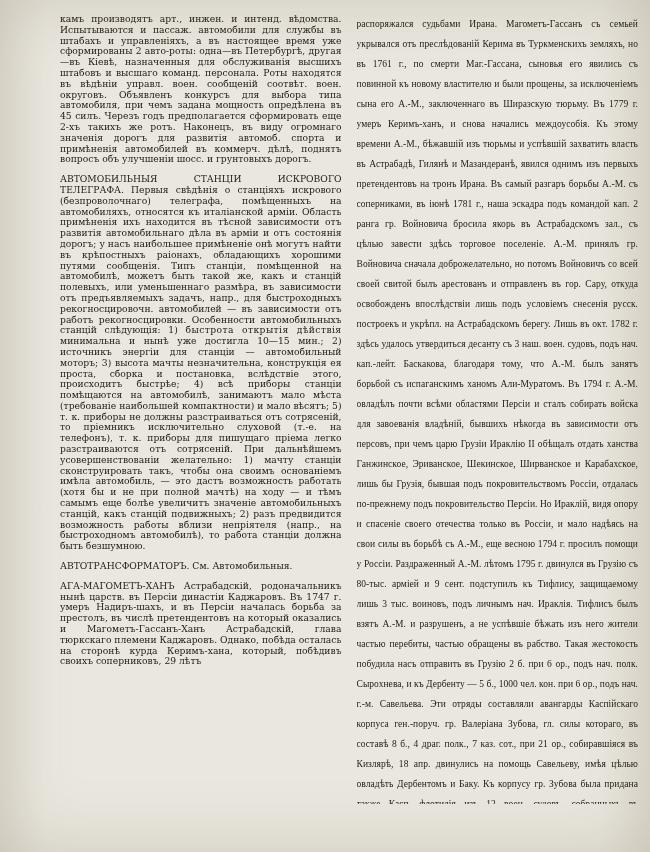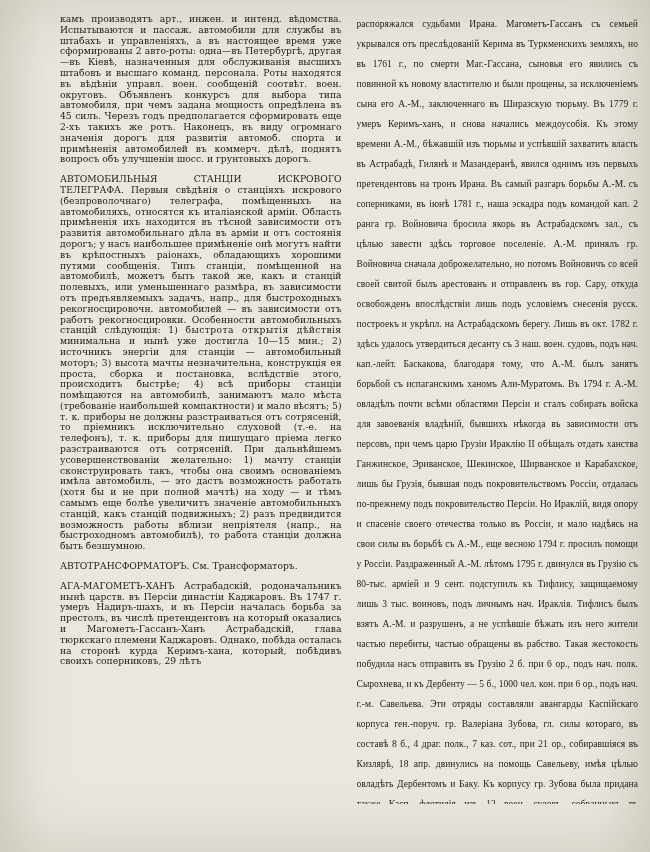--- a/index.html
+++ b/index.html
@@ -62,20 +62,20 @@
   .seg-italic { letter-spacing: 0.4px; }
 </style>
 </head>
 <body>
 
 <div class="page">
   <div class="columns">
     <div class="col col-left" id="col-left">
         <p><span>камъ производятъ арт., инжен. и интенд. вѣдомства. Испытываются и пассаж. автомобили для службы въ штабахъ и управленіяхъ, а въ настоящее время уже сформированы 2 авто-роты: одна—въ Петербургѣ, другая—въ Кіевѣ, назначенныя для обслуживанія высшихъ штабовъ и высшаго команд. персонала. Роты находятся въ вѣдѣніи управл. воен. сообщеній соотвѣт. воен. округовъ. Объявленъ конкурсъ для выбора типа автомобиля, при чемъ задана мощность опредѣлена въ 45 силъ. Черезъ годъ предполагается сформировать еще 2-хъ такихъ же ротъ. Наконецъ, въ виду огромнаго значенія дорогъ для развитія автомоб. спорта и примѣненія автомобилей въ коммерч. дѣлѣ, поднятъ вопросъ объ улучшеніи шосс. и грунтовыхъ дорогъ.</span></p>
         <p class="entry"><span class="seg-bold">АВТОМОБИЛЬНЫЯ СТАНЦІИ ИСКРОВОГО ТЕЛЕГРАФА. </span><span>Первыя свѣдѣнія о станціяхъ искрового (безпроволочнаго) телеграфа, помѣщенныхъ на автомобиляхъ, относятся къ италіанской арміи. Область примѣненія ихъ находится въ тѣсной зависимости отъ развитія автомобильнаго дѣла въ арміи и отъ состоянія дорогъ; у насъ наибольшее примѣненіе онѣ могутъ найти въ крѣпостныхъ раіонахъ, обладающихъ хорошими путями сообщенія. Типъ станціи, помѣщенной на автомобилѣ, можетъ быть такой же, какъ и станцій полевыхъ, или уменьшеннаго размѣра, въ зависимости отъ предъявляемыхъ задачъ, напр., для быстроходныхъ рекогносцировочн. автомобилей — въ зависимости отъ работъ рекогносцировки. Особенности автомобильныхъ станцій слѣдующія: 1) </span><span class="seg-italic">быстрота открытія дѣйствія</span><span> минимальна и нынѣ уже достигла 10—15 мин.; 2) источникъ энергіи для станціи — автомобильный моторъ; 3) высота мачты незначительна, конструкція ея проста, сборка и постановка, вслѣдствіе этого, происходитъ быстрѣе; 4) всѣ приборы станціи помѣщаются на автомобилѣ, занимаютъ мало мѣста (требованіе наибольшей компактности) и мало вѣсятъ; 5) т. к. приборы не должны разстраиваться отъ сотрясеній, то пріемникъ исключительно слуховой (т.-е. на телефонъ), т. к. приборы для пишущаго пріема легко разстраиваются отъ сотрясеній. При дальнѣйшемъ усовершенствованіи желательно: 1) мачту станціи сконструировать такъ, чтобы она своимъ основаніемъ имѣла автомобиль, — это дастъ возможность работать (хотя бы и не при полной мачтѣ) на ходу — и тѣмъ самымъ еще болѣе увеличитъ значеніе автомобильныхъ станцій, какъ станцій подвижныхъ; 2) разъ предвидится возможность работы вблизи непріятеля (напр., на быстроходномъ автомобилѣ), то работа станціи должна быть безшумною.</span></p>
-        <p class="entry"><span class="seg-bold">АВТОТРАНСФОРМАТОРЪ. См. Трансформаторъ.</span></p>
+        <p class="entry"><span class="seg-bold">АВТОТРАНСФОРМАТОРЪ. См. Автомобильныя.</span></p>
         <p class="entry"><span class="seg-bold">АГА-МАГОМЕТЪ-ХАНЪ Астрабадскій, </span><span>родоначальникъ нынѣ царств. въ Персіи династіи Каджаровъ. Въ 1747 г. умеръ Надиръ-шахъ, и въ Персіи началась борьба за престолъ, въ числѣ претендентовъ на который оказались и Магометъ-Гассанъ-Ханъ Астрабадскій, глава тюркскаго племени Каджаровъ. Однако, побѣда осталась на сторонѣ курда Керимъ-хана, который, побѣдивъ своихъ соперниковъ, 29 лѣтъ</span></p>
       </div>
     <div class="col col-right" id="col-right">
         <p><span>распоряжался судьбами Ирана. Магометъ-Гассанъ съ семьей укрывался отъ преслѣдованій Керима въ Туркменскихъ земляхъ, но въ 1761 г., по смерти Маг.-Гассана, сыновья его явились съ повинной къ новому властителю и были прощены, за исключеніемъ сына его А.-М., заключеннаго въ Ширазскую тюрьму. Въ 1779 г. умеръ Керимъ-ханъ, и снова начались междоусобія. Къ этому времени А.-М., бѣжавшій изъ тюрьмы и успѣвшій захватить власть въ Астрабадѣ, Гилянѣ и Мазандеранѣ, явился однимъ изъ первыхъ претендентовъ на тронъ Ирана. Въ самый разгаръ борьбы А.-М. съ соперниками, въ іюнѣ 1781 г., наша эскадра подъ командой кап. 2 ранга гр. Войновича бросила якорь въ Астрабадскомъ зал., съ цѣлью завести здѣсь торговое поселеніе. А.-М. принялъ гр. Войновича сначала доброжелательно, но потомъ Войновичъ со всей своей свитой былъ арестованъ и отправленъ въ гор. Сару, откуда освобожденъ впослѣдствіи лишь подъ условіемъ снесенія русск. построекъ и укрѣпл. на Астрабадскомъ берегу. Лишь въ окт. 1782 г. здѣсь удалось утвердиться десанту съ 3 наш. воен. судовъ, подъ нач. кап.-лейт. Баскакова, благодаря тому, что А.-М. былъ занятъ борьбой съ испаганскимъ ханомъ Али-Муратомъ. Въ 1794 г. А.-М. овладѣлъ почти всѣми областями Персіи и сталъ собирать войска для завоеванія владѣній, бывшихъ нѣкогда въ зависимости отъ персовъ, при чемъ царю Грузіи Ираклію II обѣщалъ отдать ханства Ганжинское, Эриванское, Шекинское, Ширванское и Карабахское, лишь бы Грузія, бывшая подъ покровительствомъ Россіи, отдалась по-прежнему подъ покровительство Персіи. Но Ираклій, видя опору и спасеніе своего отечества только въ Россіи, и мало надѣясь на свои силы въ борьбѣ съ А.-М., еще весною 1794 г. просилъ помощи у Россіи. Раздраженный А.-М. лѣтомъ 1795 г. двинулся въ Грузію съ 80-тыс. арміей и 9 сент. подступилъ къ Тифлису, защищаемому лишь 3 тыс. воиновъ, подъ личнымъ нач. Ираклія. Тифлисъ былъ взятъ А.-М. и разрушенъ, а не успѣвшіе бѣжать изъ него жители частью перебиты, частью обращены въ рабство. Такая жестокость побудила насъ отправить въ Грузію 2 б. при 6 ор., подъ нач. полк. Сырохнева, и къ Дербенту — 5 б., 1000 чел. кон. при 6 ор., подъ нач. г.-м. Савельева. Эти отряды составляли авангарды Каспійскаго корпуса ген.-поруч. гр. Валеріана Зубова, гл. силы котораго, въ составѣ 8 б., 4 драг. полк., 7 каз. сот., при 21 ор., собиравшіяся въ Кизлярѣ, 18 апр. двинулись на помощь Савельеву, имѣя цѣлью овладѣть Дербентомъ и Баку. Къ корпусу гр. Зубова была придана также Касп. флотилія изъ 12 воен. судовъ, собранныхъ въ Астрахани. 10 мая 1796 г. гр. Зубовъ овладѣлъ Дербентомъ. Затѣмъ авангарды корпуса, подъ нач. г.-м. Булгакова и Рахманова, заняли Баку и Кубинское ханство, а остальныя войска, въ сост. 4 б. съ арт. и кавалеріей, двинулись къ Шемахѣ, ханъ которой, а также владѣтели Шекинскаго и Карабахскаго ханствъ, вскорѣ изъявили покорность Россіи. При первомъ извѣстіи о движеніи русск. отр., А.-М. отступилъ въ Муганскую степь, а затѣмъ двинулся въ Хорасанъ съ арміей противъ мятежниковъ. Т. обр., пути въ Персію были для насъ открыты, тѣмъ болѣе, что А.-М., послѣ усмиренія Хорасана,</span></p>
       </div>
   </div>
 </div>
 
 </body></html>

